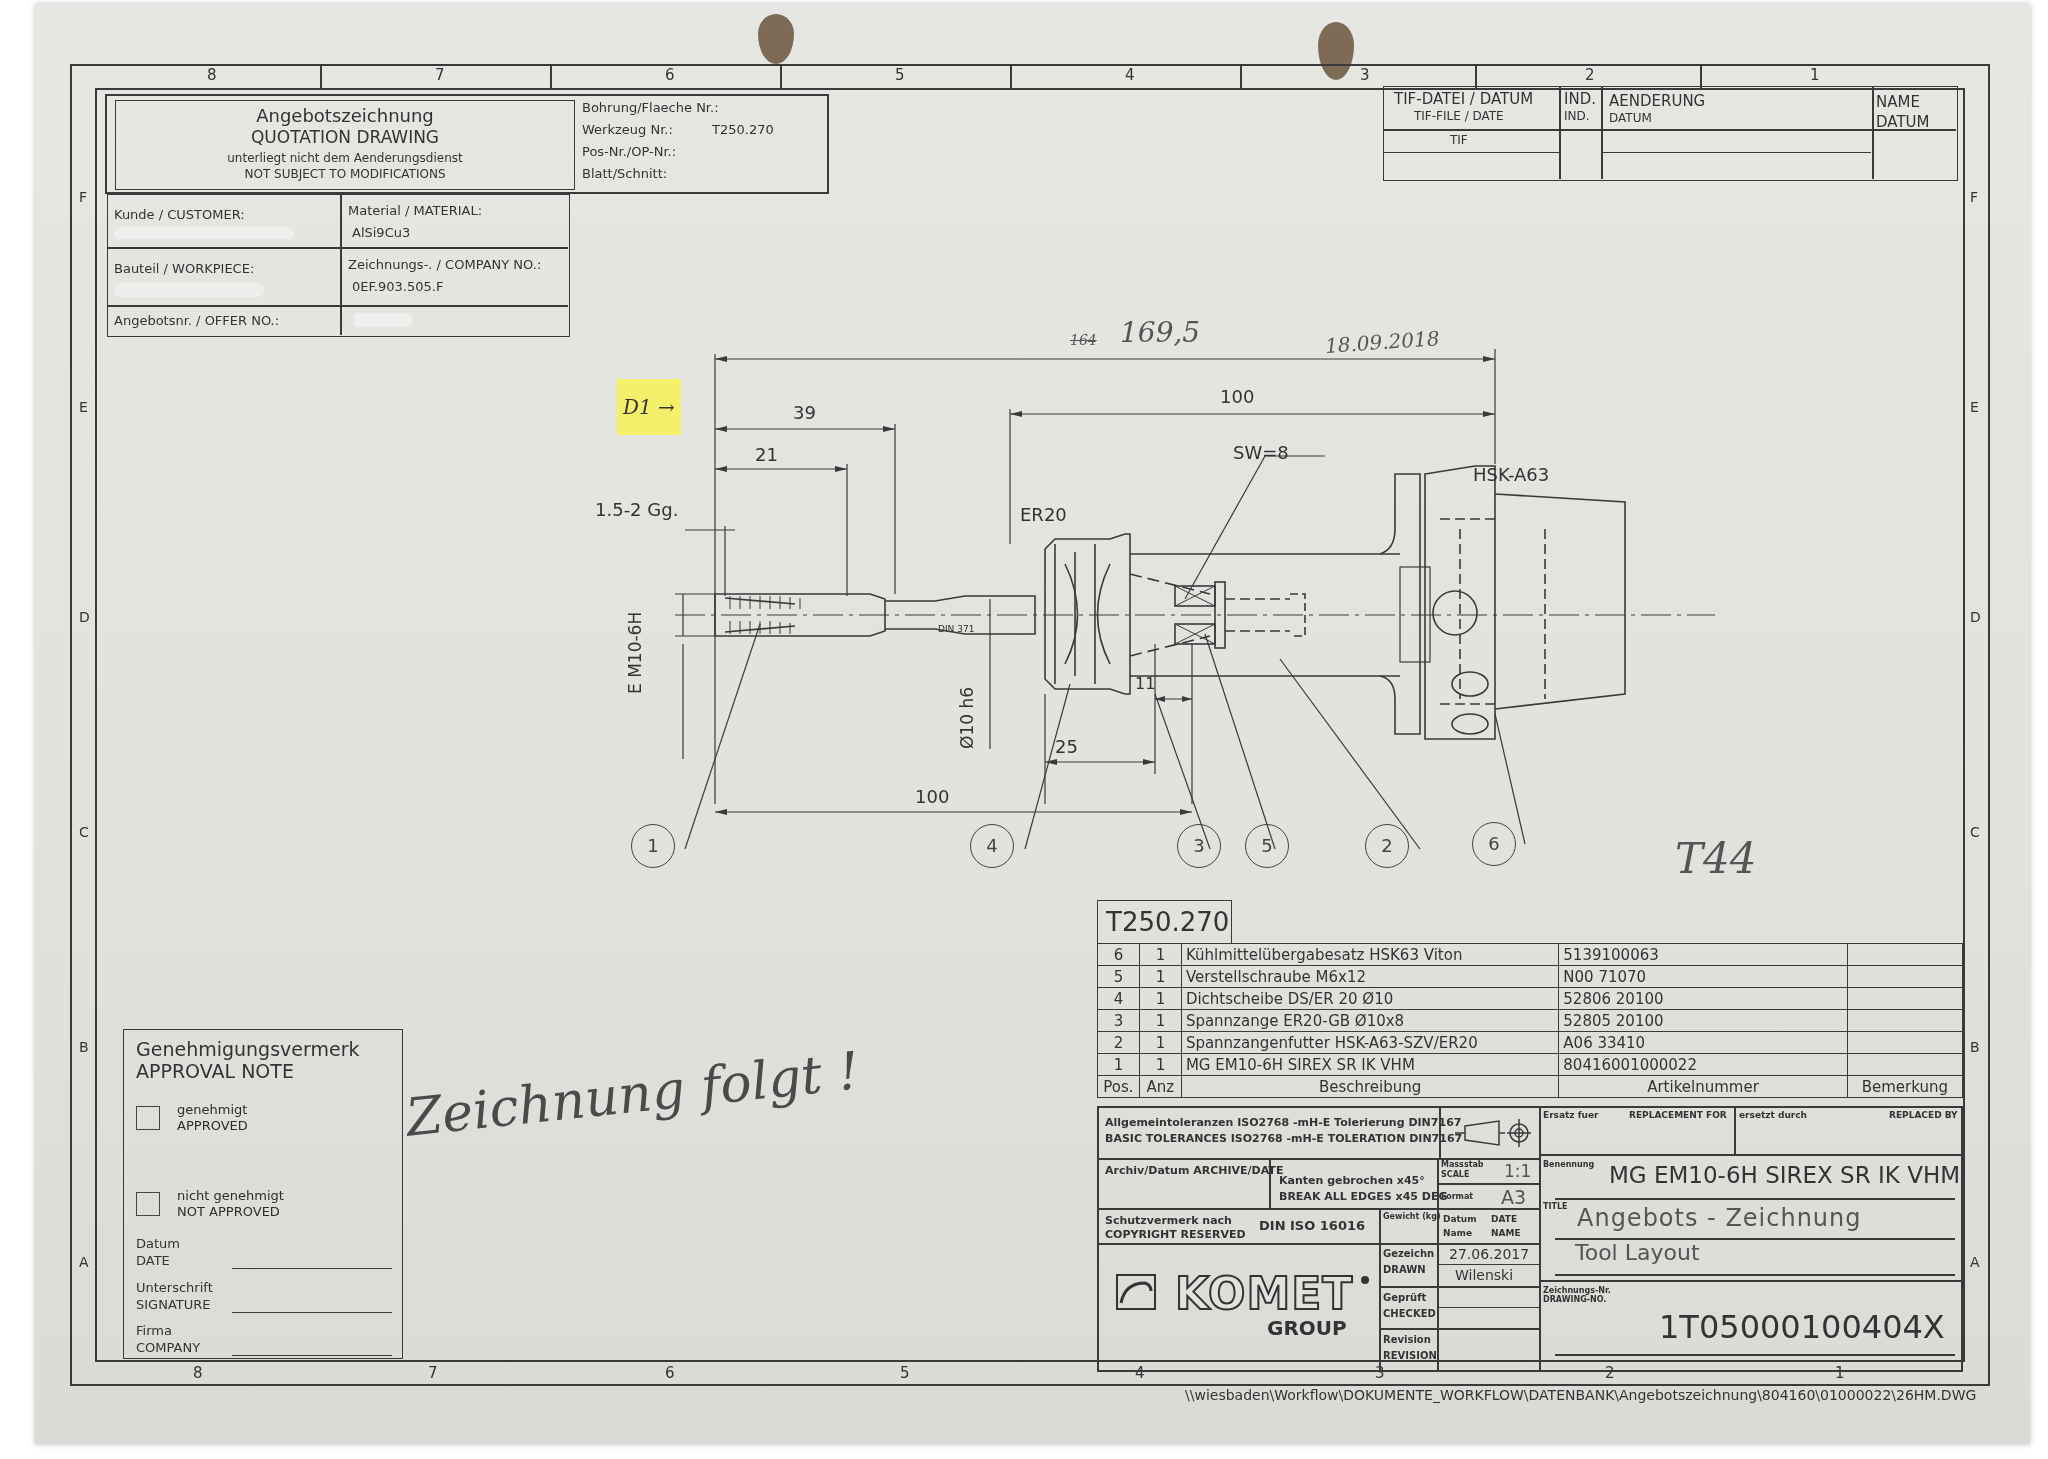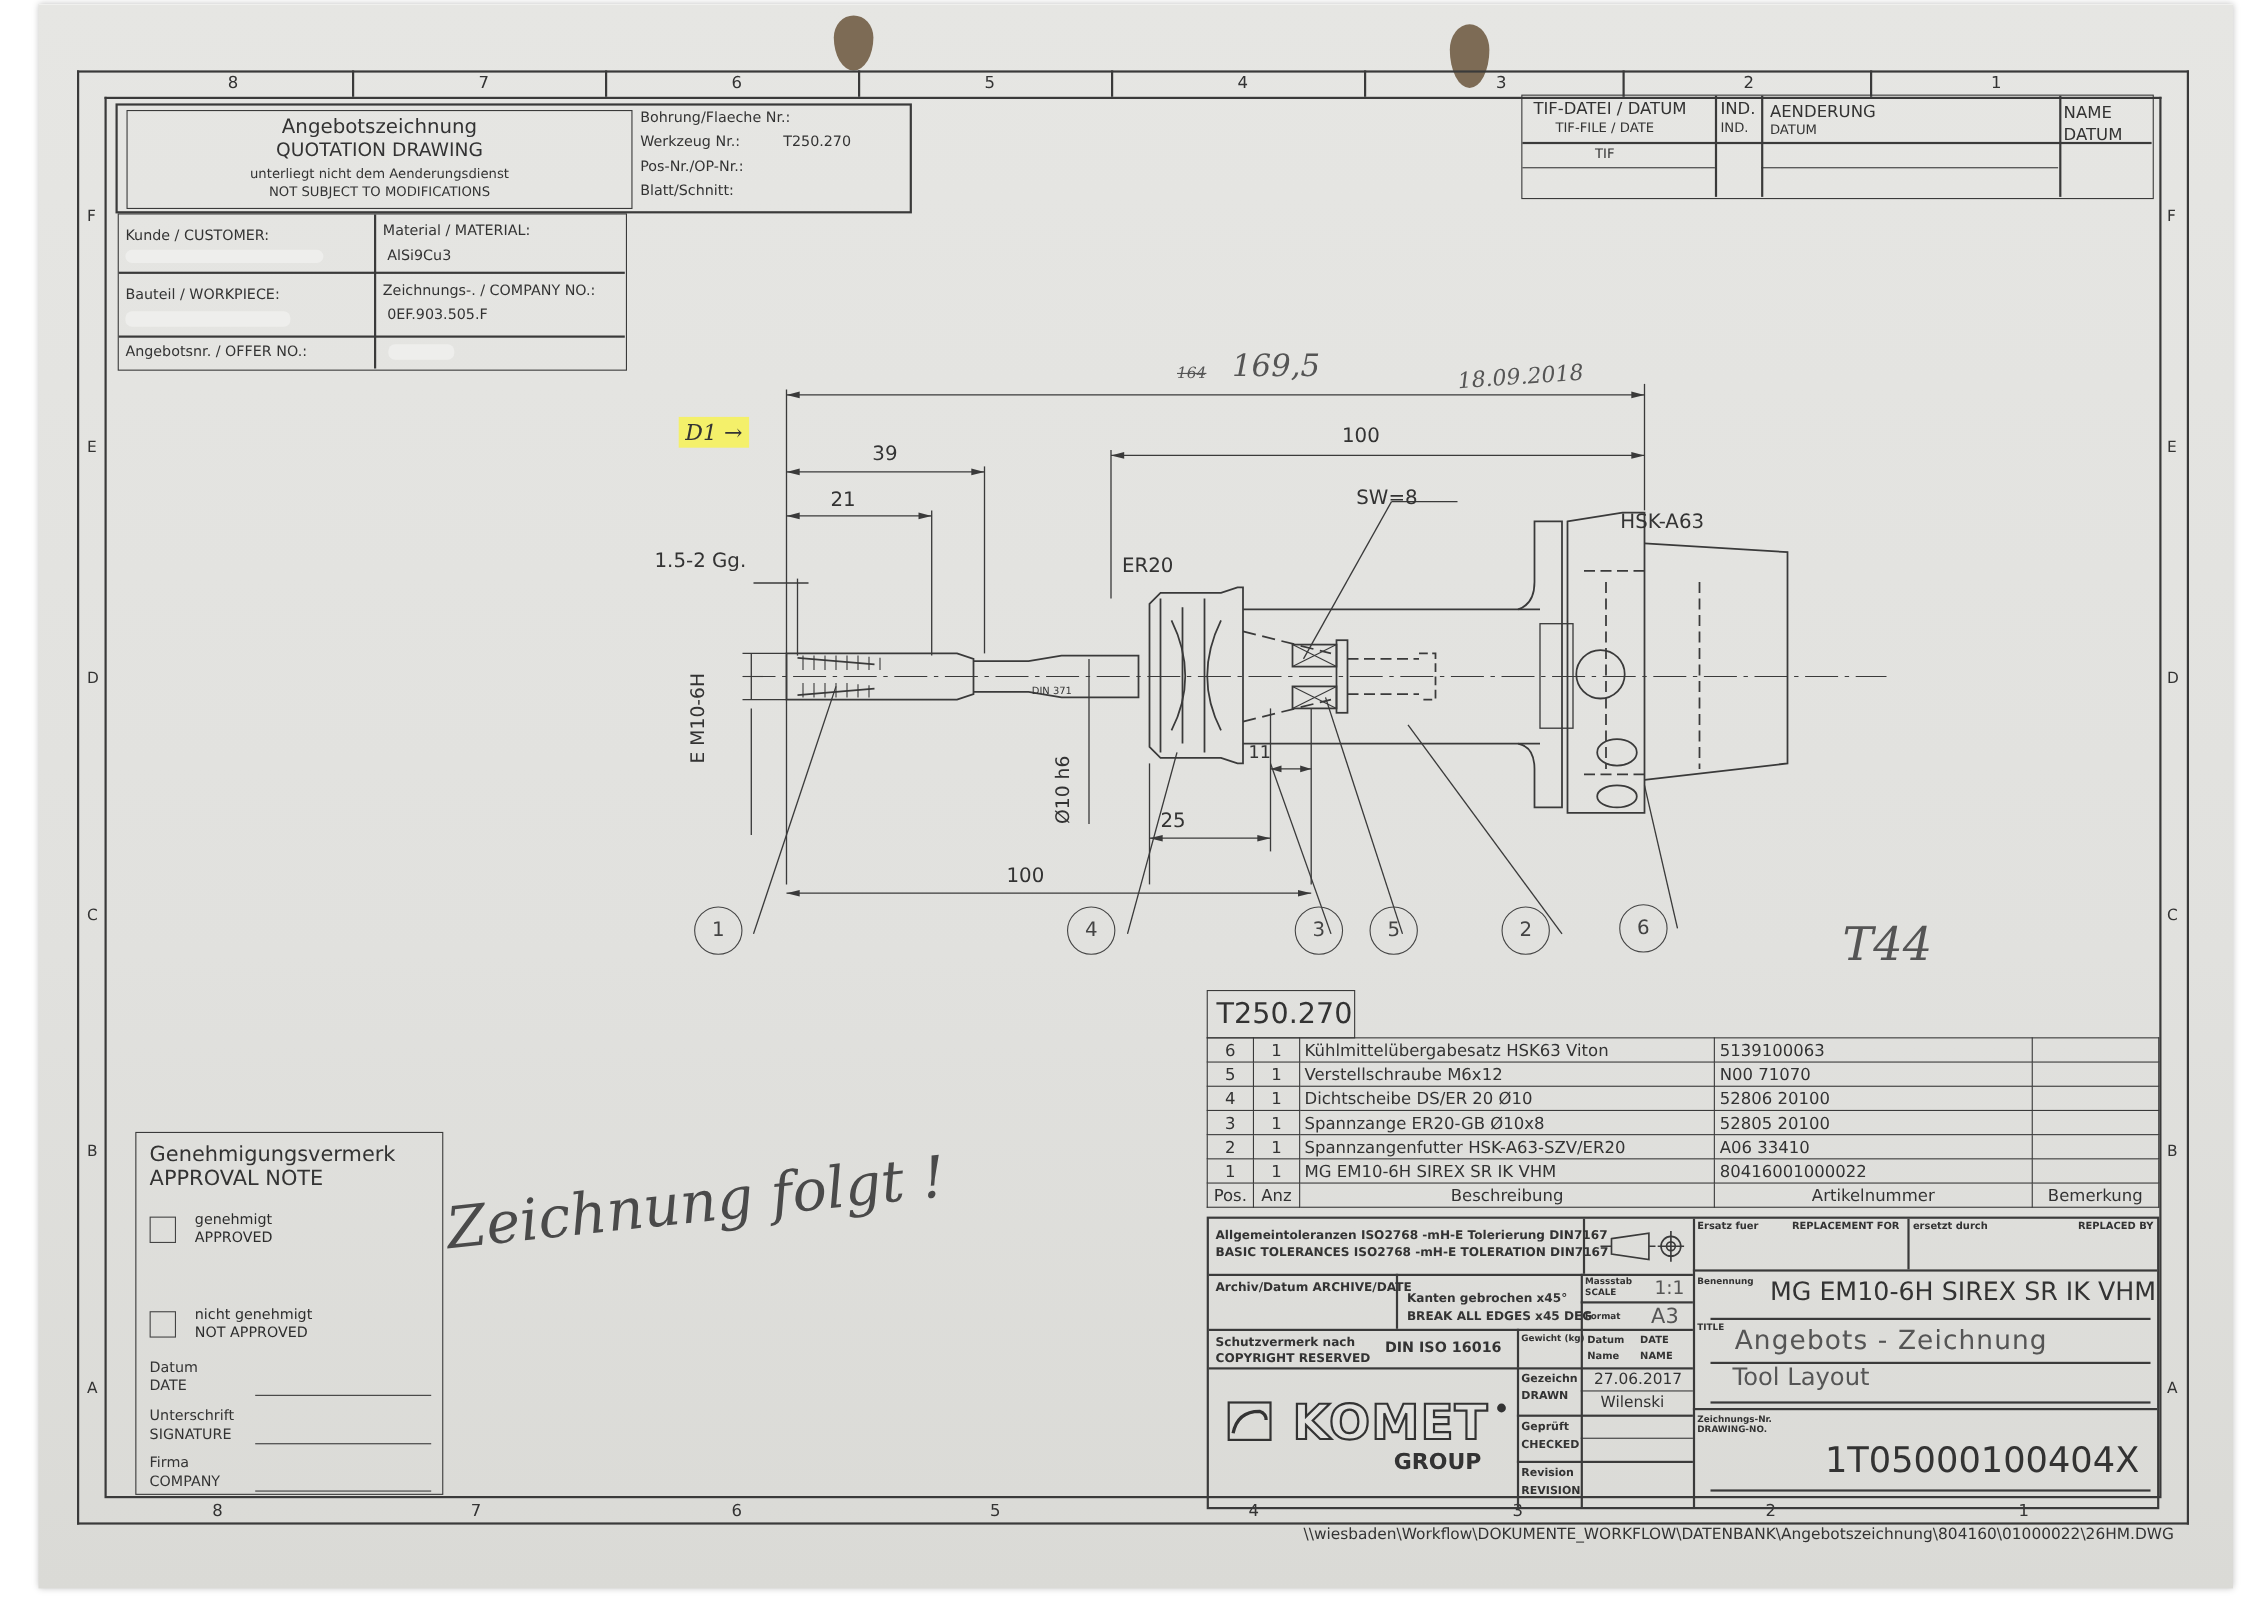--- a/index.html
+++ b/index.html
@@ -7,21 +7,21 @@
        font-family:"DejaVu Sans",sans-serif;color:#2d2d2d;}
   .paper{position:absolute;left:35px;top:4px;width:1995px;height:1440px;
          background:linear-gradient(180deg,#e6e6e3 0%,#e1e1de 60%,#dadad6 100%);
          box-shadow:0 0 6px rgba(0,0,0,.25);}
   .abs{position:absolute;}
   .line{position:absolute;background:#3a3a3a;}
   .box{position:absolute;border:2px solid #3a3a3a;box-sizing:border-box;}
   .thin{border-width:1.5px;}
   .t{position:absolute;white-space:nowrap;color:#333;}
   .hole{position:absolute;width:36px;height:50px;border-radius:50% 50% 50% 50% / 40% 40% 60% 60%;background:#7d6b55;}
-  .hl{background:#f4f06a;padding:2px 6px;}
+  .hl{background:#f4f06a;padding:16px 6px;}
   .hand{font-family:"DejaVu Serif",serif;font-style:italic;color:#555;}
   table.bom{position:absolute;border-collapse:collapse;font-size:15px;}
   table.bom td{border:1.5px solid #3a3a3a;height:21px;padding:0 4px;color:#333;}
   .cb{display:inline-block;width:22px;height:22px;border:1.5px solid #444;vertical-align:middle;margin-right:12px;}
   .bold{font-weight:bold;}
   .balloon{position:absolute;width:44px;height:44px;border:1.5px solid #444;border-radius:50%;box-sizing:border-box;
            text-align:center;line-height:42px;font-size:18px;color:#444;}
 </style>
 </head>
 <body>

